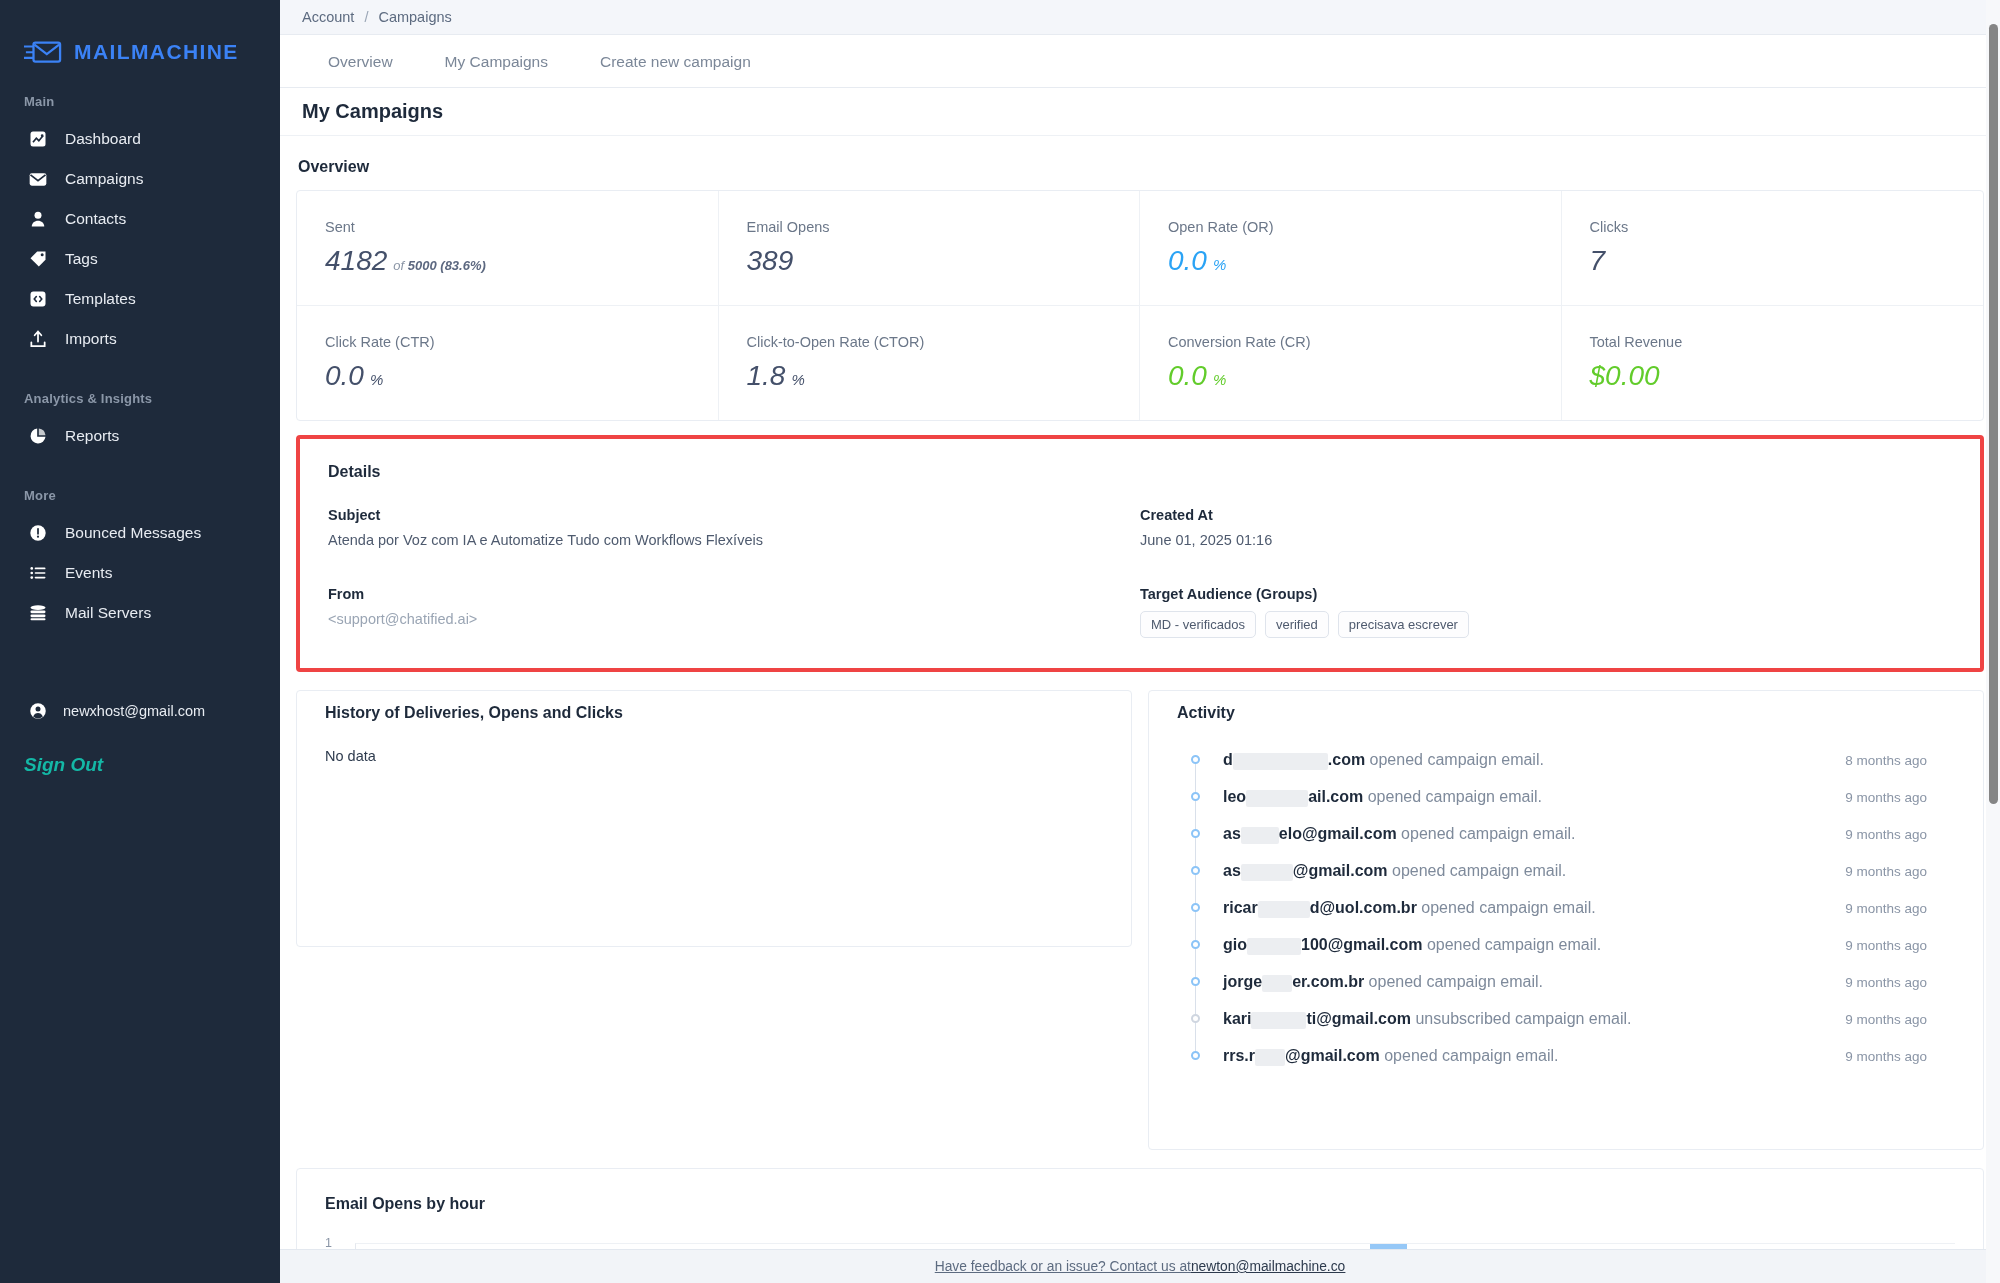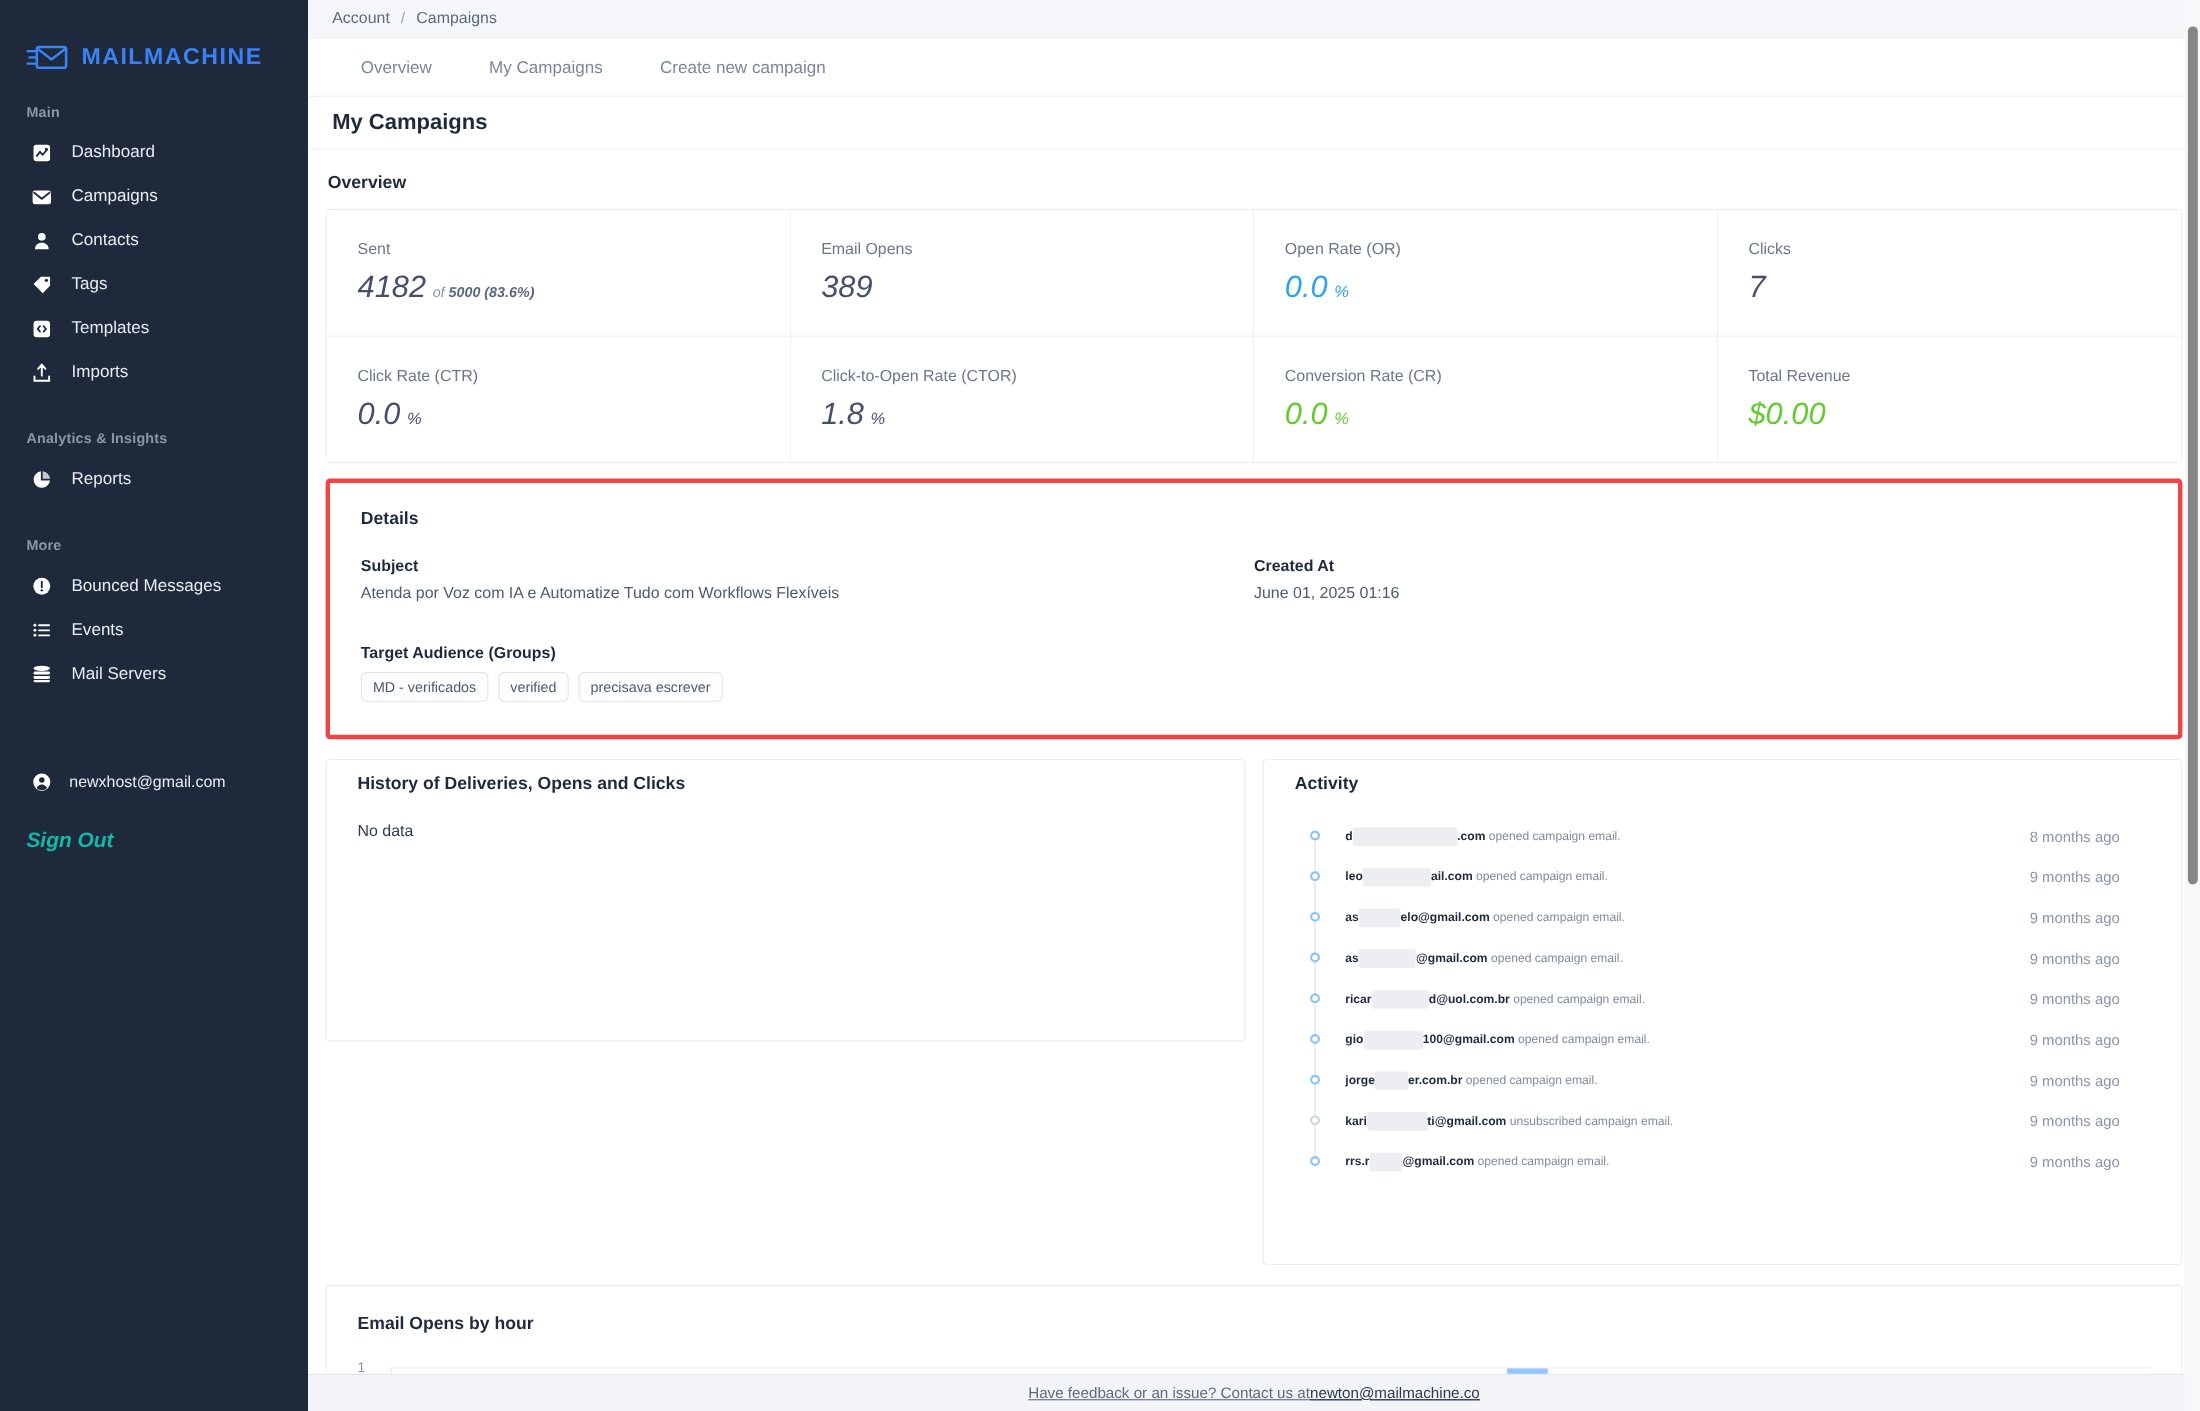--- a/index.html
+++ b/index.html
@@ -168,21 +168,21 @@
     position: absolute; left: 4px; top: 18px; bottom: -19px;
     width: 1px; background: #d9e0ea;
   }
   .activity-item:last-child .act-line { display: none; }
   .act-dot {
     position: absolute; left: 0px; top: 13px;
     width: 9px; height: 9px; border-radius: 50%;
     background: #ffffff; border: 2px solid #8cc4f7;
   }
   .act-dot.grey { border-color: #cfd6e0; }
-  .act-text { font-size: 11px; color: #7e8a9b; flex: 1 1 auto; white-space: nowrap; }
+  .act-text { font-size: 16px; color: #7e8a9b; flex: 1 1 auto; white-space: nowrap; }
   .act-email { color: #1e2a3b; font-weight: 700; }
   .redact {
     display: inline-block; background: #eceef1; border-radius: 2px;
     vertical-align: middle; height: 17px;
   }
   .act-time { font-size: 13.5px; color: #8a95a6; flex: 0 0 auto; padding-right: 28px; }
 
   
   .chart-card {
     border: 1px solid #e9edf3; border-radius: 4px; background: #ffffff;
@@ -472,20 +472,24 @@
           <div>
             <div class="detail-label">Subject</div>
             <div class="detail-value">Atenda por Voz com IA e Automatize Tudo com Workflows Flexíveis</div>
           </div>
 
           <div>
             <div class="detail-label">Created At</div>
             <div class="detail-value">June 01, 2025 01:16</div>
           </div>
 
+          <div>
+            <div class="detail-label">From</div>
+            <div class="detail-value muted">&lt;support@chatified.ai&gt;</div>
+          </div>
 
           <div>
             <div class="detail-label">Target Audience (Groups)</div>
             <div class="chips">
               <span class="chip">MD - verificados</span>
               <span class="chip">verified</span>
               <span class="chip">precisava escrever</span>
             </div>
           </div>
 

